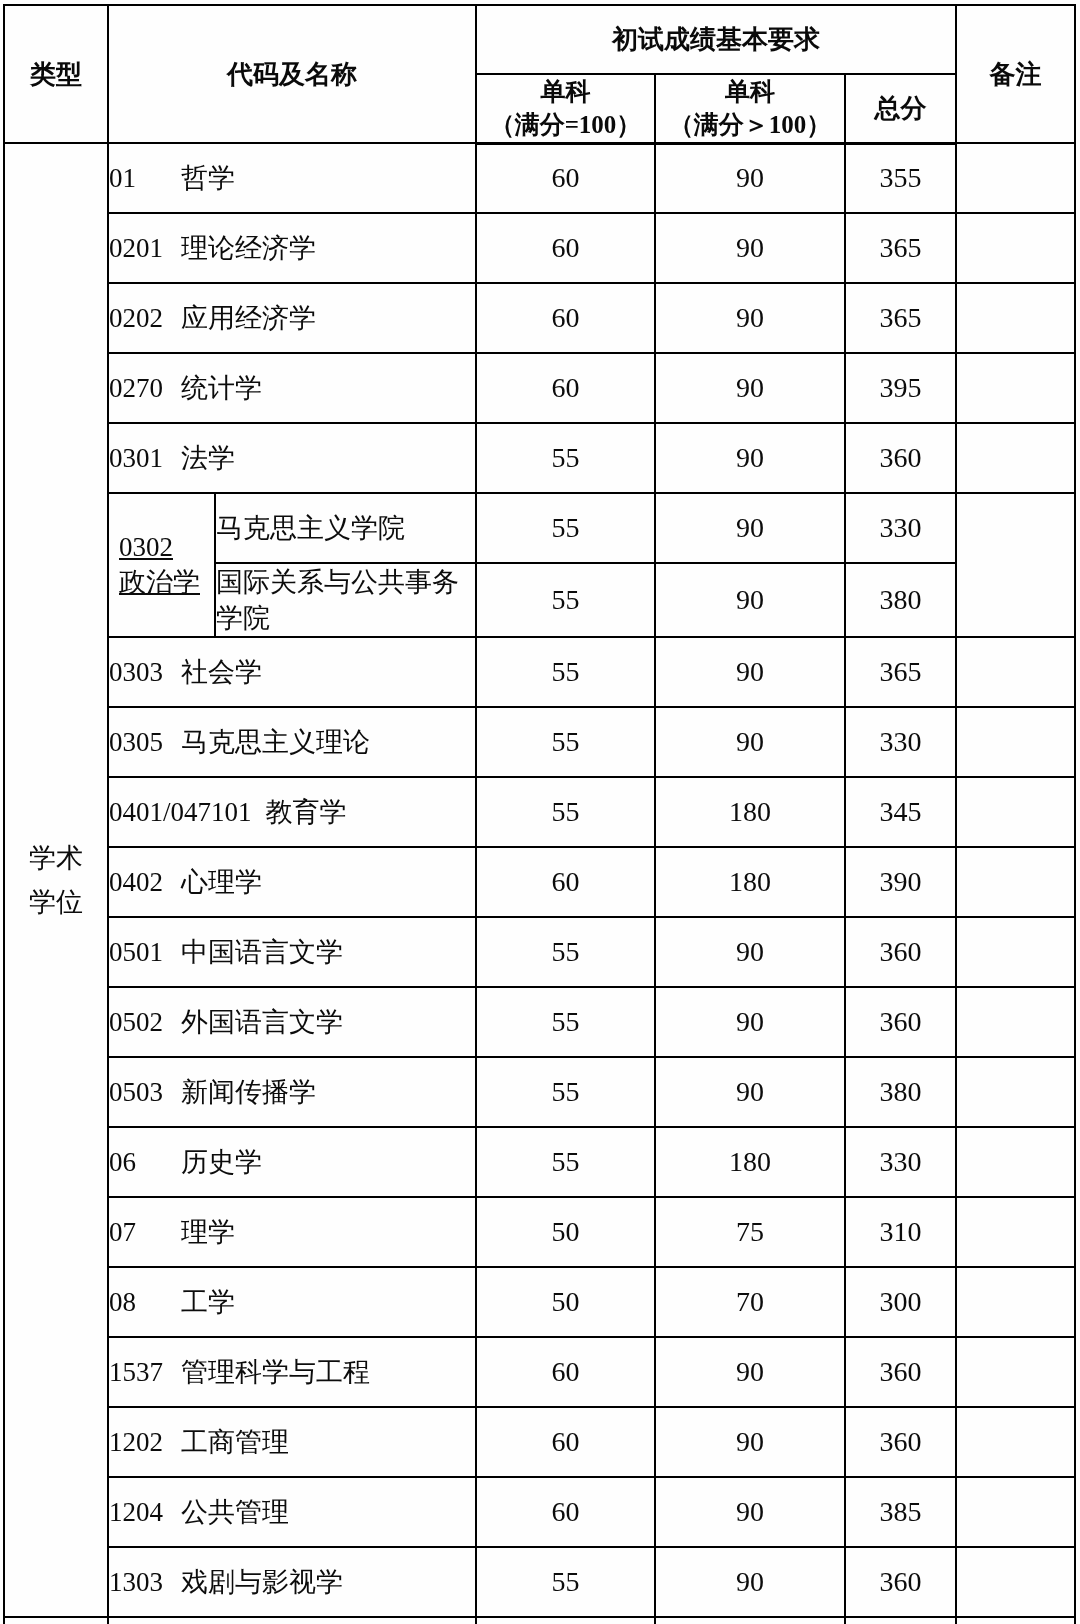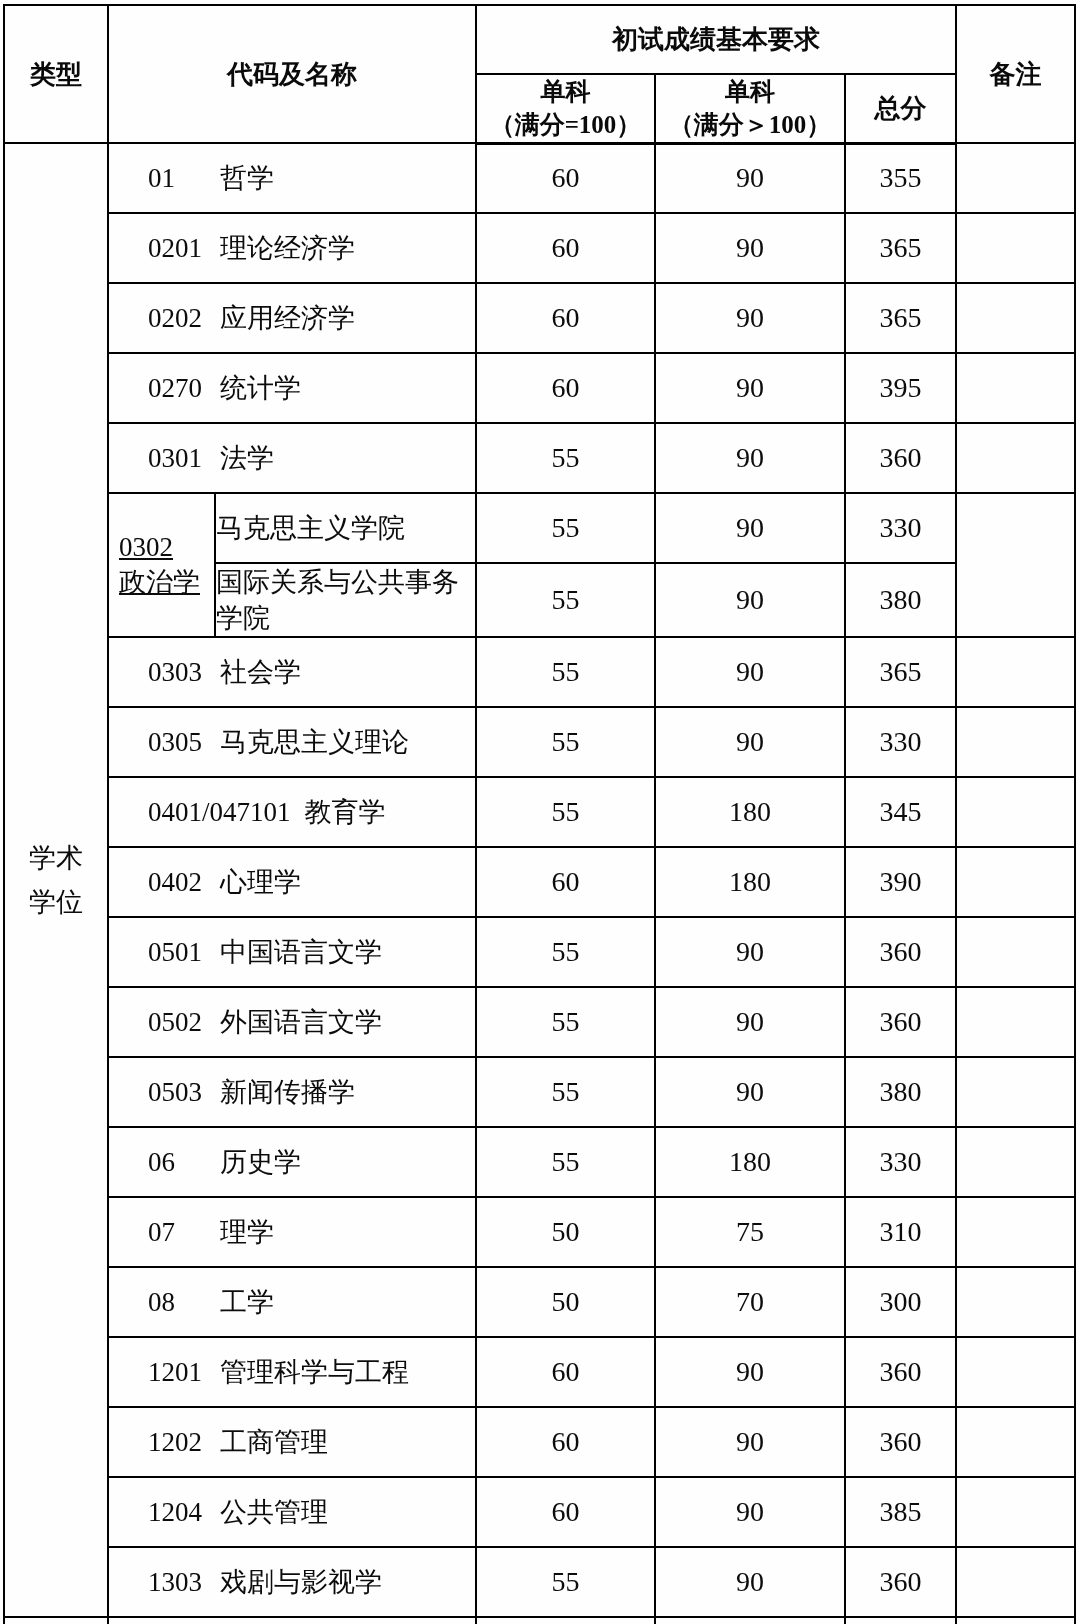--- a/index.html
+++ b/index.html
@@ -40,21 +40,21 @@
   .score-table tbody tr { height:70px; }
   .cat-cell {
     text-align:center; vertical-align:middle;
     font-size:27px; line-height:44px;
   }
   .code-cell {
     text-align:left; vertical-align:middle;
     font-size:27px;
     padding-left:12px;
   }
-  .code-cell .code { display:inline-block; min-width:72px; padding-right:14px;margin-left:39px; }
+  .code-cell .code { display:inline-block; min-width:72px; padding-right:14px; }
   .code-cell.split { line-height:35px; padding-left:10px;text-decoration:underline; }
   .school-cell {
     text-align:left; vertical-align:middle;
     font-size:27px; padding-left:14px;
   }
   .num-cell {
     text-align:center; vertical-align:middle;
     font-size:28px;
     font-family:"Liberation Serif","DejaVu Serif",serif;
   }
@@ -216,21 +216,21 @@
           <td class="remark-cell"></td>
         </tr>
         <tr>
           <td class="code-cell" colspan="2"><span class="code">08</span><span class="name">工学</span></td>
           <td class="num-cell">50</td>
           <td class="num-cell">70</td>
           <td class="num-cell">300</td>
           <td class="remark-cell"></td>
         </tr>
         <tr>
-          <td class="code-cell" colspan="2"><span class="code">1201</span><span class="name">管理科学与工程</span></td>
+          <td class="code-cell" colspan="2"><span class="code">1537</span><span class="name">管理科学与工程</span></td>
           <td class="num-cell">60</td>
           <td class="num-cell">90</td>
           <td class="num-cell">360</td>
           <td class="remark-cell"></td>
         </tr>
         <tr>
           <td class="code-cell" colspan="2"><span class="code">1202</span><span class="name">工商管理</span></td>
           <td class="num-cell">60</td>
           <td class="num-cell">90</td>
           <td class="num-cell">360</td>

